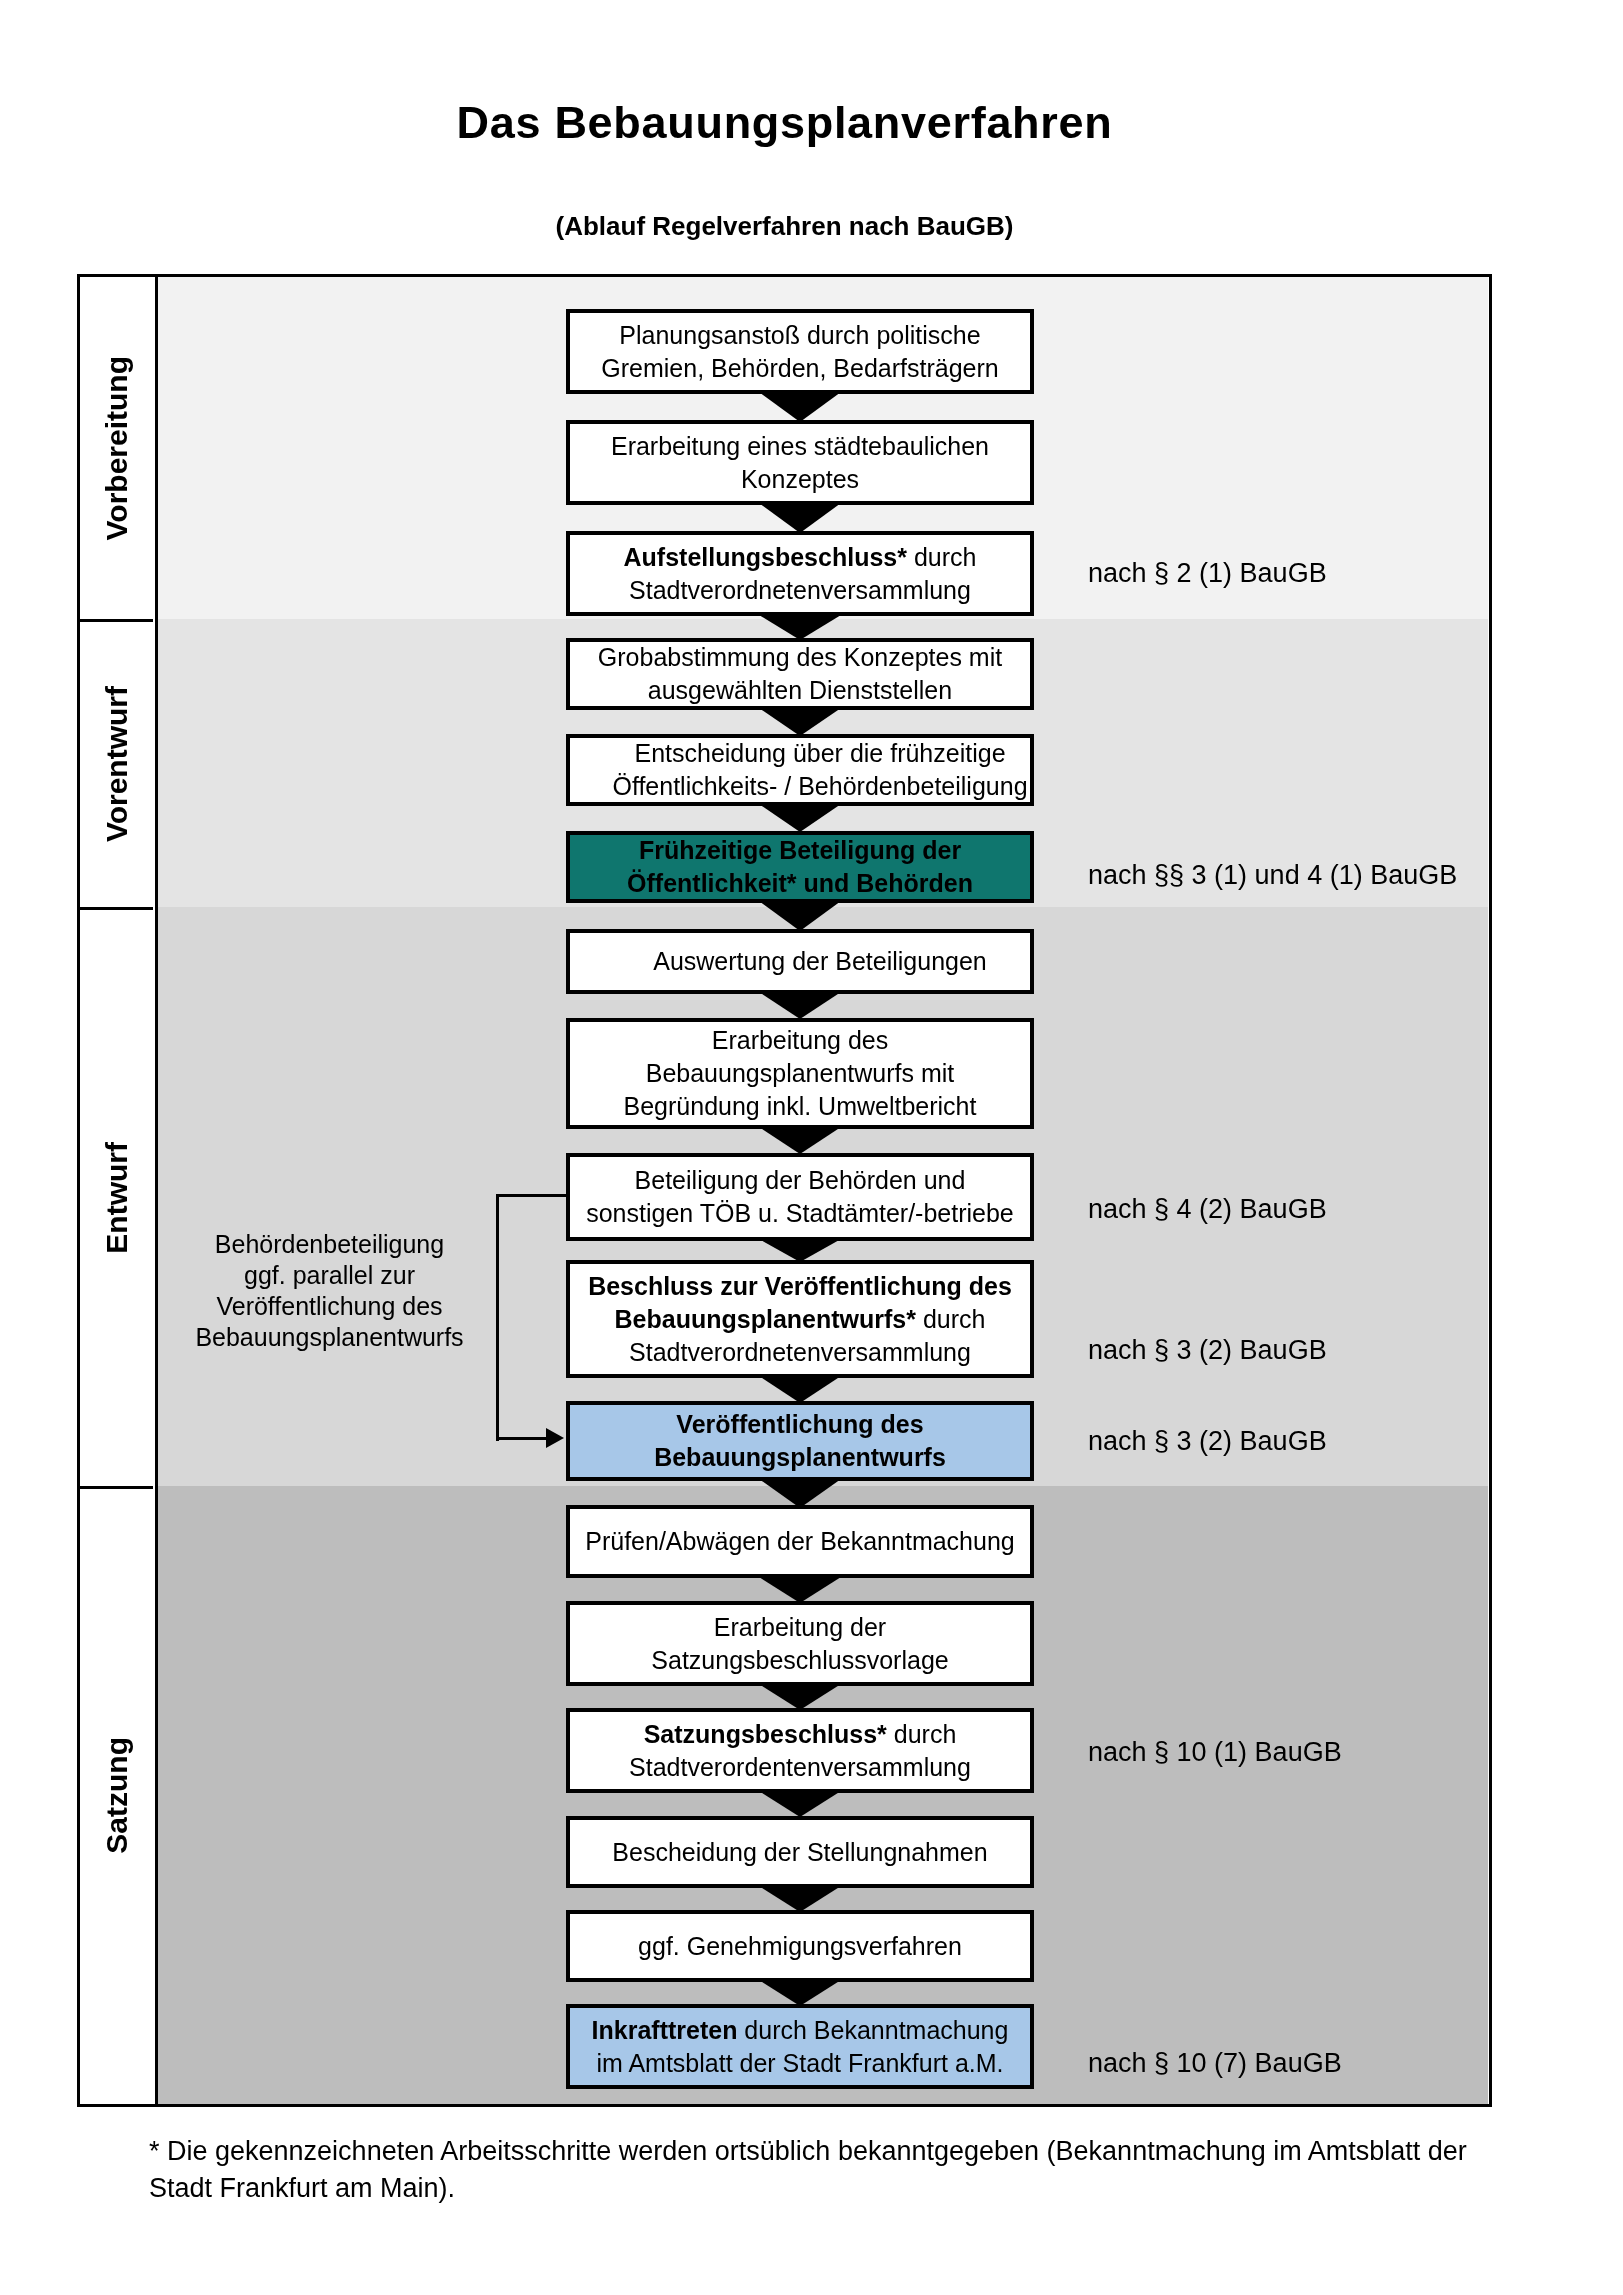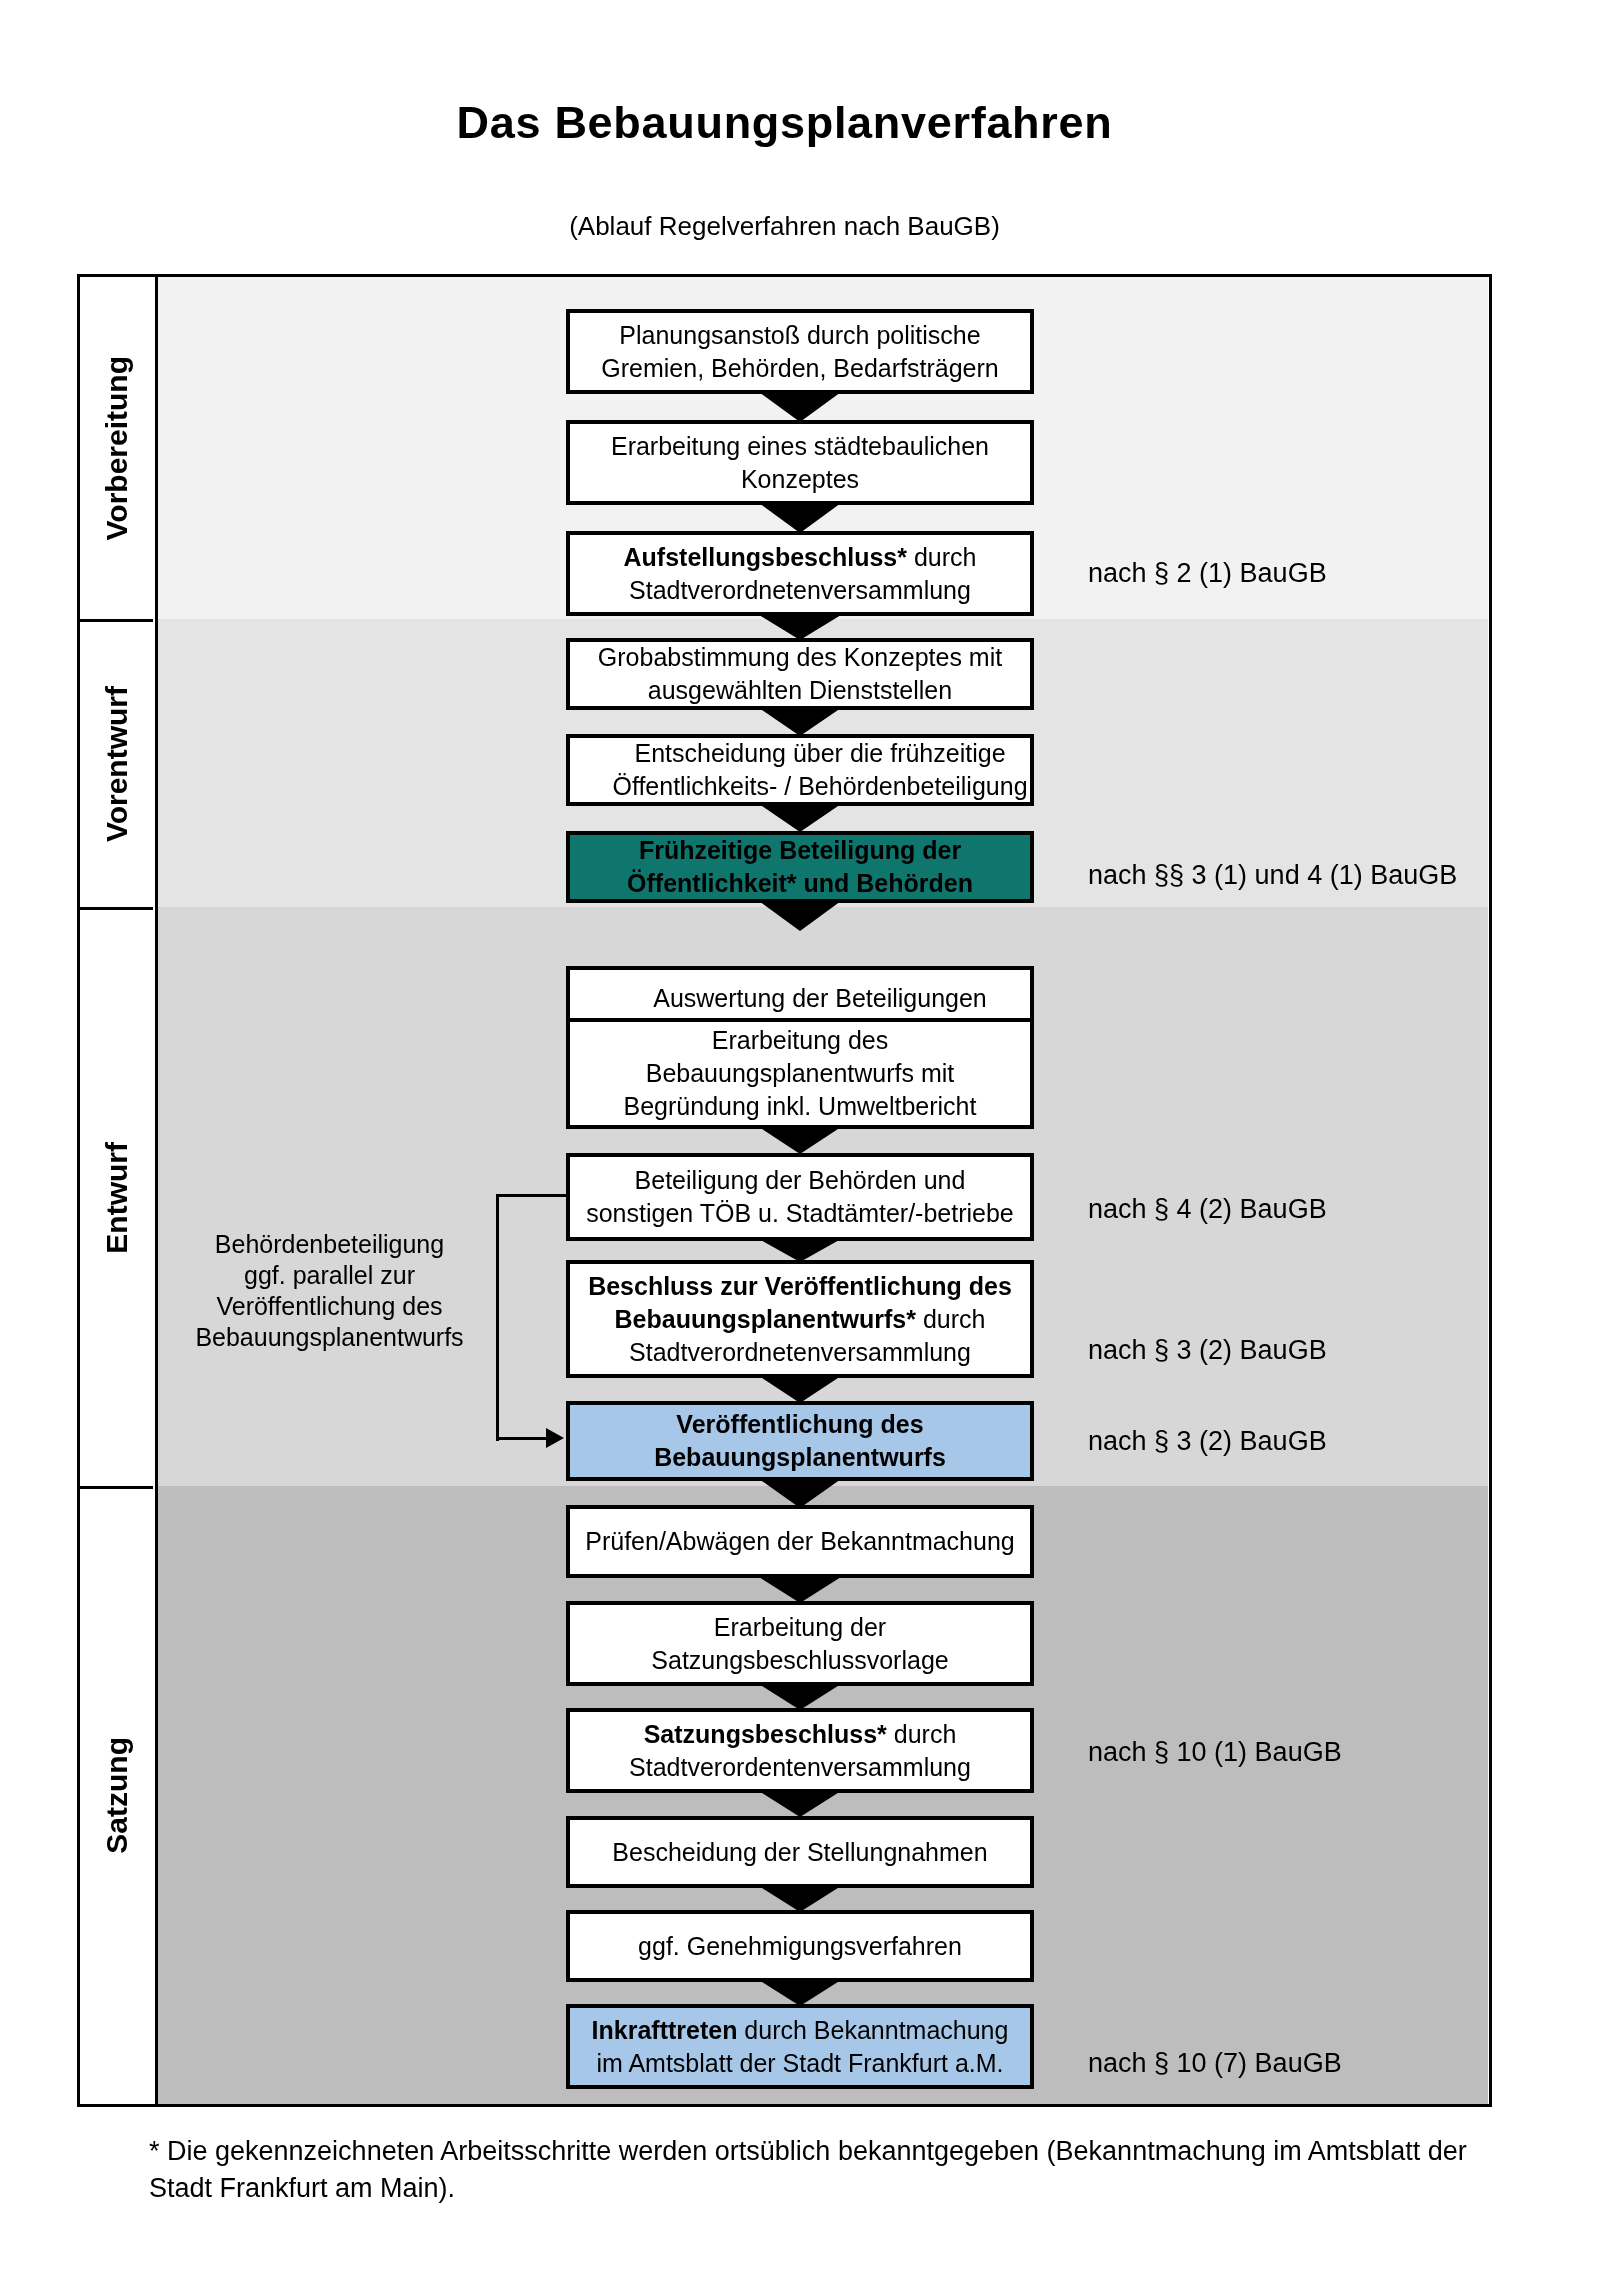--- a/index.html
+++ b/index.html
@@ -7,21 +7,21 @@
     width:1623px;height:2295px;position:relative;background:#ffffff;
     font-family:"Liberation Sans","DejaVu Sans",sans-serif;color:#000;
     overflow:hidden;
   }
   .title{
     position:absolute;left:77px;top:97px;width:1415px;
     text-align:center;font-size:45px;font-weight:bold;letter-spacing:0.7px;
   }
   .subtitle{
     position:absolute;left:77px;top:211px;width:1415px;
-    text-align:center;font-size:26px;font-weight:normal;
+    text-align:center;font-size:26px;font-weight:bold;
   }
   .frame{
     position:absolute;left:77px;top:274px;width:1415px;height:1833px;
     border:3.9px solid #000;box-sizing:border-box;background:#fff;
   }
   .label-col{
     position:absolute;left:77px;top:274px;width:81px;height:1833px;
     border:3.9px solid #000;box-sizing:border-box;background:#fff;z-index:3;
   }
   .label-cell{
@@ -118,21 +118,21 @@
       <div class="line"><span>Entscheidung über die frühzeitige</span></div>
       <div class="line"><span>Öffentlichkeits- / Behördenbeteiligung</span></div>
     </div>
     <div class="arrow" style="top: 804px; border-top: 28px solid rgb(0, 0, 0);"></div>
     <div class="flow-box" style="top: 831px; height: 72px; background: #0f766e;">
       <div class="line"><span class="b">Frühzeitige Beteiligung der</span></div>
       <div class="line"><span class="b">Öffentlichkeit* und Behörden</span></div>
     </div>
     <div class="arrow" style="top: 901px; border-top: 30px solid rgb(0, 0, 0);"></div>
     <div class="ref" style="top: 860px;">nach §§ 3 (1) und 4 (1) BauGB</div>
-    <div class="flow-box" style="top: 966px; height: 65px; padding-left: 40px;">
+    <div class="flow-box" style="top: 929px; height: 65px; padding-left: 40px;">
       <div class="line"><span>Auswertung der Beteiligungen</span></div>
     </div>
     <div class="arrow" style="top: 992px; border-top: 27.5px solid rgb(0, 0, 0);"></div>
     <div class="flow-box" style="top: 1018px; height: 111px;">
       <div class="line"><span>Erarbeitung des</span></div>
       <div class="line"><span>Bebauungsplanentwurfs mit</span></div>
       <div class="line"><span>Begründung inkl. Umweltbericht</span></div>
     </div>
     <div class="arrow" style="top: 1127px; border-top: 27.5px solid rgb(0, 0, 0);"></div>
     <div class="flow-box" style="top: 1153px; height: 88px;">

